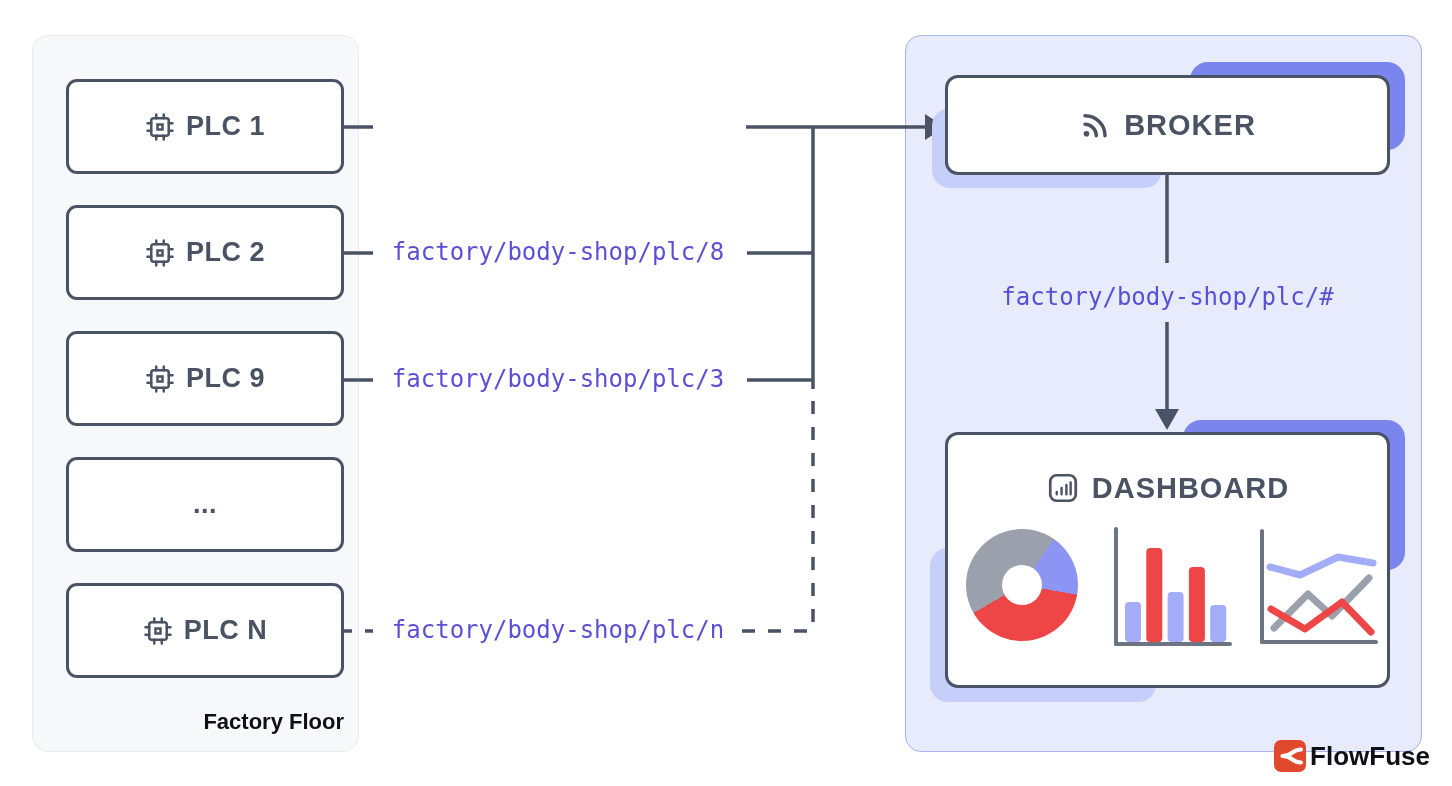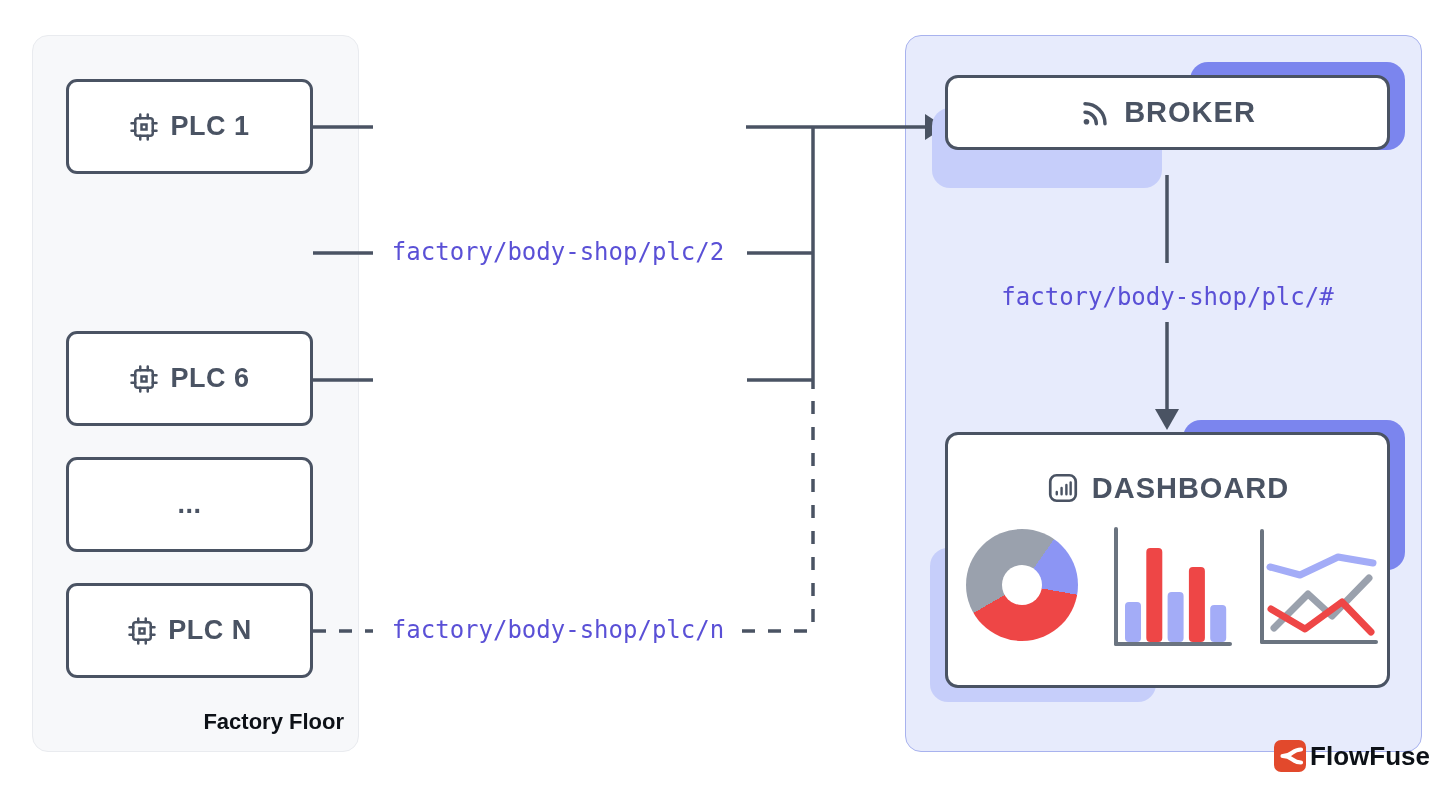--- a/index.html
+++ b/index.html
@@ -17,21 +17,21 @@
     position:absolute;left:905px;top:35px;width:515px;height:715px;
     background:var(--c-panel-right-bg);border:1.5px solid var(--c-panel-right-border);
     border-radius:16px;
   }
   .panel-caption{
     position:absolute;right:14px;bottom:16px;
     font-size:22px;font-weight:bold;color:var(--c-text-dark);margin-top:41px;
   }
   
   .plc-box{
-    position:absolute;left:66px;width:247px;height:95px;box-sizing:border-box;
+    position:absolute;left:66px;width:278px;height:95px;box-sizing:border-box;
     background:#fff;border:3px solid var(--c-line);border-radius:11px;
     display:flex;align-items:center;justify-content:center;gap:11px;
     color:var(--c-line);
   }
   .plc-label{font-size:27px;font-weight:bold;letter-spacing:.5px;}
   .icon-wrap{display:flex;align-items:center;}
   
   .topic{
     position:absolute;height:28px;line-height:28px;text-align:center;
     font-family:"DejaVu Sans Mono","Liberation Mono",monospace;
@@ -44,21 +44,21 @@
   .connectors polygon{fill:currentColor;}
   
   .accent{position:absolute;border-radius:18px;}
   .accent.purple{background:var(--c-accent);}
   .accent.light{background:var(--c-accent-light);}
   
   .node-box{
     position:absolute;box-sizing:border-box;background:#fff;
     border:3.5px solid var(--c-line);border-radius:13px;color:var(--c-line);
   }
-  .broker-box{left:945px;top:75px;width:445px;height:75px;
+  .broker-box{left:945px;top:75px;width:445px;height:100px;
     display:flex;align-items:center;justify-content:center;gap:13px;}
   .node-title{font-size:29px;font-weight:bold;letter-spacing:1px;}
   .dashboard-box{left:945px;top:432px;width:445px;height:256px;}
   .dash-title-row{display:flex;align-items:center;justify-content:center;gap:12px;margin-top:36px;}
   
   .donut{
     position:absolute;left:18px;top:94px;width:112px;height:112px;border-radius:50%;
   }
   .donut::after{
     content:"";position:absolute;left:36px;top:36px;width:40px;height:40px;
@@ -110,48 +110,59 @@
     <span class="icon-wrap">
       <svg width="30" height="30" viewBox="0 0 24 24" fill="none" stroke="currentColor" stroke-width="2" stroke-linecap="round">
         <rect x="5" y="5" width="14" height="14" rx="2"></rect>
           <rect x="10" y="10" width="4" height="4"></rect>
         <path d="M9 2v3M15 2v3M9 19v3M15 19v3M2 9h3M2 15h3M19 9h3M19 15h3"></path>
       </svg>
     </span>
     <span class="plc-label">PLC 1</span>
   </div>
 
+  <div class="plc-box" style="top:205px">
+    <span class="icon-wrap">
+      <svg width="30" height="30" viewBox="0 0 24 24" fill="none" stroke="currentColor" stroke-width="2" stroke-linecap="round">
+        <rect x="5" y="5" width="14" height="14" rx="2"></rect>
+          <rect x="10" y="10" width="4" height="4"></rect>
+        <path d="M9 2v3M15 2v3M9 19v3M15 19v3M2 9h3M2 15h3M19 9h3M19 15h3"></path>
+      </svg>
+    </span>
+    <span class="plc-label">PLC 2</span>
+  </div>
 
   <div class="plc-box" style="top:331px">
     <span class="icon-wrap">
       <svg width="30" height="30" viewBox="0 0 24 24" fill="none" stroke="currentColor" stroke-width="2" stroke-linecap="round">
         <rect x="5" y="5" width="14" height="14" rx="2"></rect>
           <rect x="10" y="10" width="4" height="4"></rect>
         <path d="M9 2v3M15 2v3M9 19v3M15 19v3M2 9h3M2 15h3M19 9h3M19 15h3"></path>
       </svg>
     </span>
-    <span class="plc-label">PLC 6</span>
+    <span class="plc-label">PLC 9</span>
   </div>
 
   <div class="plc-box" style="top:457px">
     <span class="plc-label">...</span>
   </div>
 
   <div class="plc-box" style="top:583px">
     <span class="icon-wrap">
       <svg width="30" height="30" viewBox="0 0 24 24" fill="none" stroke="currentColor" stroke-width="2" stroke-linecap="round">
         <rect x="5" y="5" width="14" height="14" rx="2"></rect>
           <rect x="10" y="10" width="4" height="4"></rect>
         <path d="M9 2v3M15 2v3M9 19v3M15 19v3M2 9h3M2 15h3M19 9h3M19 15h3"></path>
       </svg>
     </span>
     <span class="plc-label">PLC N</span>
   </div>
 
-  <div class="topic" style="left:383px;top:238px;width:350px;">factory/body-shop/plc/2</div>
+  <div class="topic" style="left:383px;top:238px;width:350px;">factory/body-shop/plc/8</div>
+  <div class="topic" style="left:383px;top:365px;width:350px;">factory/body-shop/plc/3</div>
   <div class="topic" style="left:945px;top:283px;width:445px;">factory/body-shop/plc/#</div>
   <div class="topic" style="left:383px;top:616px;width:350px;">factory/body-shop/plc/n</div>
 
   <div class="accent purple" style="left:1190px;top:62px;width:215px;height:88px;"></div>
   <div class="accent light" style="left:932px;top:108px;width:230px;height:80px;"></div>
   <div class="node-box broker-box">
     <span class="icon-wrap">
       <svg width="32" height="32" viewBox="0 0 24 24" fill="none" stroke="currentColor" stroke-width="2.6" stroke-linecap="round">
         <path d="M4.5 11.5a8.5 8.5 0 0 1 8.5 8.5"></path>
         <path d="M4.5 5a15 15 0 0 1 15 15"></path>

